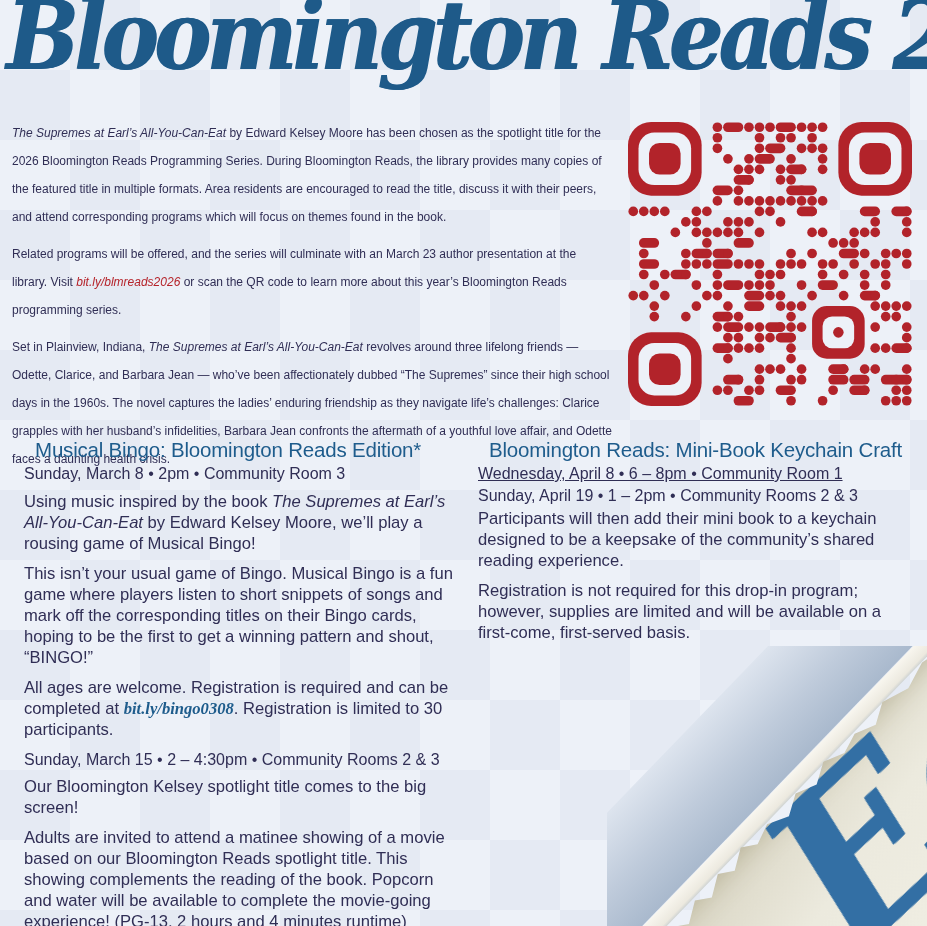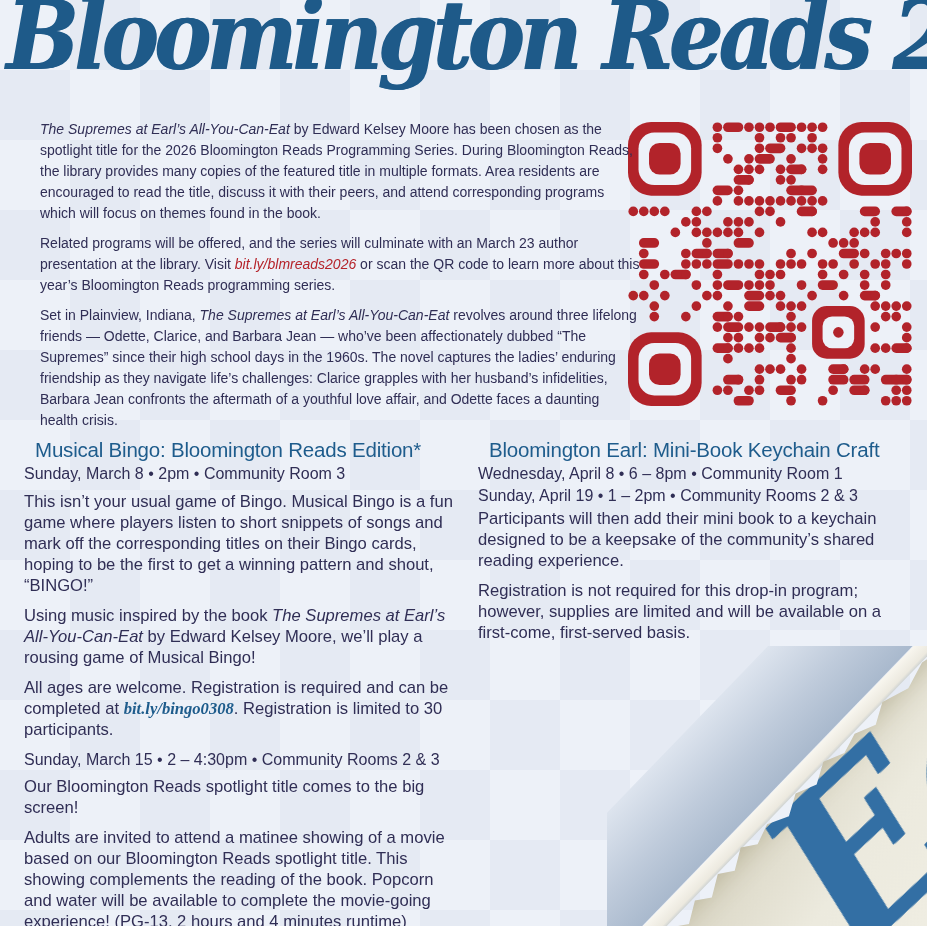--- a/index.html
+++ b/index.html
@@ -20,22 +20,22 @@
     position:absolute;left:6px;top:-22px;margin:0;
     font-family:"DejaVu Serif", serif;
     font-style:italic;font-weight:700;
     font-size:86px;letter-spacing:-5px;white-space:nowrap;
     color:#1e5a89;
     text-shadow:1px 0 0 #1e5a89;
     transform:scaleY(1.12);transform-origin:left top;
   }
   
   .intro{
-    position:absolute;left:40px;top:119px;width:600px;
-    font-size:14px;line-height:21px;color:#302e55;
+    position:absolute;left:12px;top:119px;width:600px;
+    font-size:12px;line-height:28px;color:#302e55;
   }
   .intro p{margin:0 0 9px 0;}
   i.book{font-style:italic;}
   .link-red{
     color:#b5232a;font-weight:400;font-style:italic;text-decoration:none;cursor:pointer;
   }
   .link-blue{
     color:#1e5c8c;font-weight:700;font-style:italic;text-decoration:none;cursor:pointer;font-family:Liberation Serif, serif;
   }
   
@@ -49,21 +49,21 @@
   .col-right{left:478px;}
   .col h2{
     margin:0 0 1px 11px;
     font-size:20.5px;line-height:25px;font-weight:400;
     color:#1e5c8c;letter-spacing:-0.2px;
   }
   .col h2.h2-second{margin-top:13px;}
   .sched{
     font-size:16px;line-height:21.5px;color:#302e55;margin:0 0 6px 0;
   }
-  .sched.tight{margin-bottom:0;}
+  .sched.tight{margin-bottom:0;text-decoration:underline;}
   .sched.last{margin-bottom:2px;}
   .col p{margin:0 0 9px 0;}
   
   .corner{
     position:absolute;right:0;bottom:0;width:320px;height:280px;
     overflow:hidden;pointer-events:none;
   }
   .corner > div{position:absolute;transform-origin:0 0;}
   .corner-bg{
     left:-91px;top:261px;width:900px;height:104px;
@@ -356,31 +356,31 @@
 
   <div class="intro">
     <p><i class="book">The Supremes at Earl’s All-You-Can-Eat</i><span> by Edward Kelsey Moore has been chosen as the spotlight title for the 2026 Bloomington Reads Programming Series. During Bloomington Reads, the library provides many copies of the featured title in multiple formats. Area residents are encouraged to read the title, discuss it with their peers, and attend corresponding programs which will focus on themes found in the book.</span></p>
     <p><span>Related programs will be offered, and the series will culminate with an March 23 author presentation at the library. Visit </span><a class="link-red">bit.ly/blmreads2026</a><span> or scan the QR code to learn more about this year’s Bloomington Reads programming series.</span></p>
     <p><span>Set in Plainview, Indiana, </span><i class="book">The Supremes at Earl’s All-You-Can-Eat</i><span> revolves around three lifelong friends — Odette, Clarice, and Barbara Jean — who’ve been affectionately dubbed “The Supremes” since their high school days in the 1960s. The novel captures the ladies’ enduring friendship as they navigate life’s challenges: Clarice grapples with her husband’s infidelities, Barbara Jean confronts the aftermath of a youthful love affair, and Odette faces a daunting health crisis.</span></p>
   </div>
 
   <div class="col col-left">
     <h2>Musical Bingo: Bloomington Reads Edition*</h2>
     <div class="sched">Sunday, March 8 • 2pm • Community Room 3</div>
+    <p><span>Using music inspired by the book </span><i class="book">The Supremes at Earl’s All-You-Can-Eat</i><span> by Edward Kelsey Moore, we’ll play a rousing game of Musical Bingo!</span></p>
     <p>This isn’t your usual game of Bingo. Musical Bingo is a fun game where players listen to short snippets of songs and mark off the corresponding titles on their Bingo cards, hoping to be the first to get a winning pattern and shout, “BINGO!”</p>
-    <p><span>Using music inspired by the book </span><i class="book">The Supremes at Earl’s All-You-Can-Eat</i><span> by Edward Kelsey Moore, we’ll play a rousing game of Musical Bingo!</span></p>
     <p><span>All ages are welcome. Registration is required and can be completed at </span><a class="link-blue">bit.ly/bingo0308</a><span>. Registration is limited to 30 participants.</span></p>
 
     <div class="sched">Sunday, March 15 • 2 – 4:30pm • Community Rooms 2 &amp; 3</div>
-    <p>Our Bloomington Reads spotlight title comes to the big screen!</p>
+    <p>Our Bloomington Kelsey spotlight title comes to the big screen!</p>
     <p>Adults are invited to attend a matinee showing of a movie based on our Bloomington Reads spotlight title. This showing complements the reading of the book. Popcorn and water will be available to complete the movie-going experience! (PG-13, 2 hours and 4 minutes runtime)</p>
   </div>
 
   <div class="col col-right">
-    <h2>Bloomington Earl: Mini-Book Keychain Craft</h2>
+    <h2>Bloomington Reads: Mini-Book Keychain Craft</h2>
     <div class="sched tight">Wednesday, April 8 • 6 – 8pm • Community Room 1</div>
     <div class="sched last">Sunday, April 19 • 1 – 2pm • Community Rooms 2 &amp; 3</div>
     <p>Participants will then add their mini book to a keychain designed to be a keepsake of the community’s shared reading experience.</p>
     <p>Registration is not required for this drop-in program; however, supplies are limited and will be available on a first-come, first-served basis.</p>
   </div>
 
   <div class="corner">
     <div class="corner-bg"></div>
     <div class="corner-strip"></div>
     <div class="paper">

